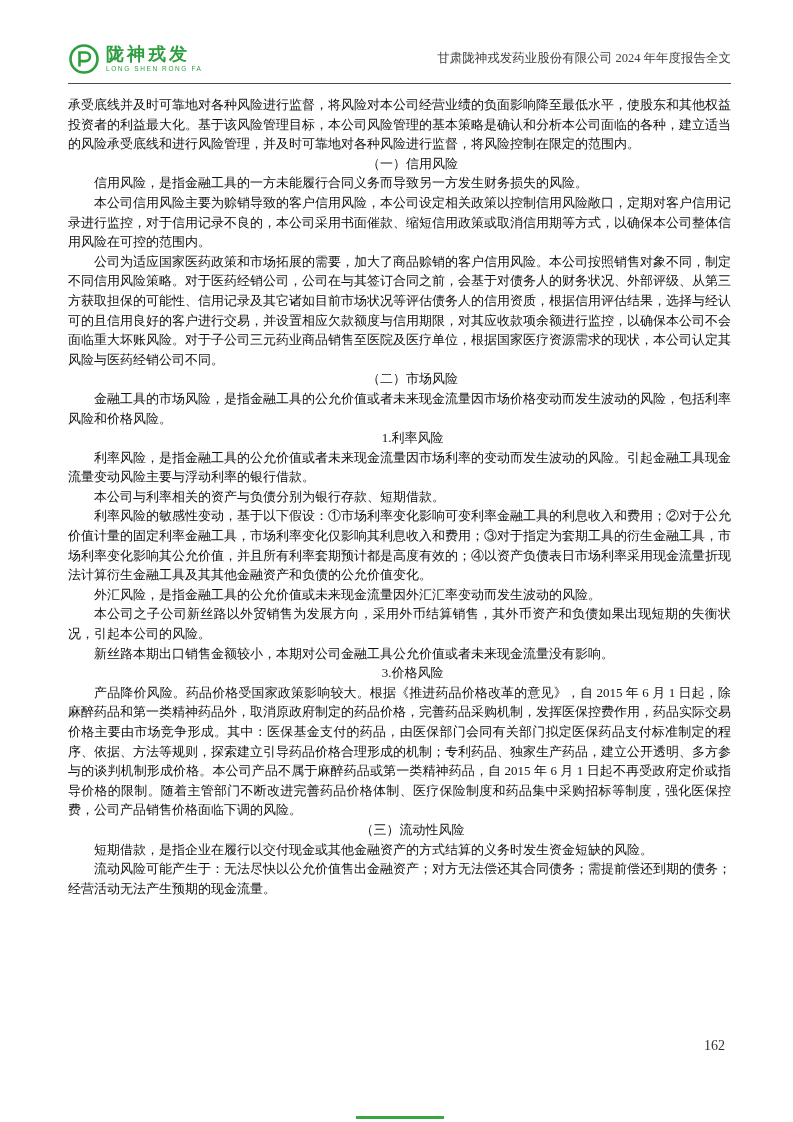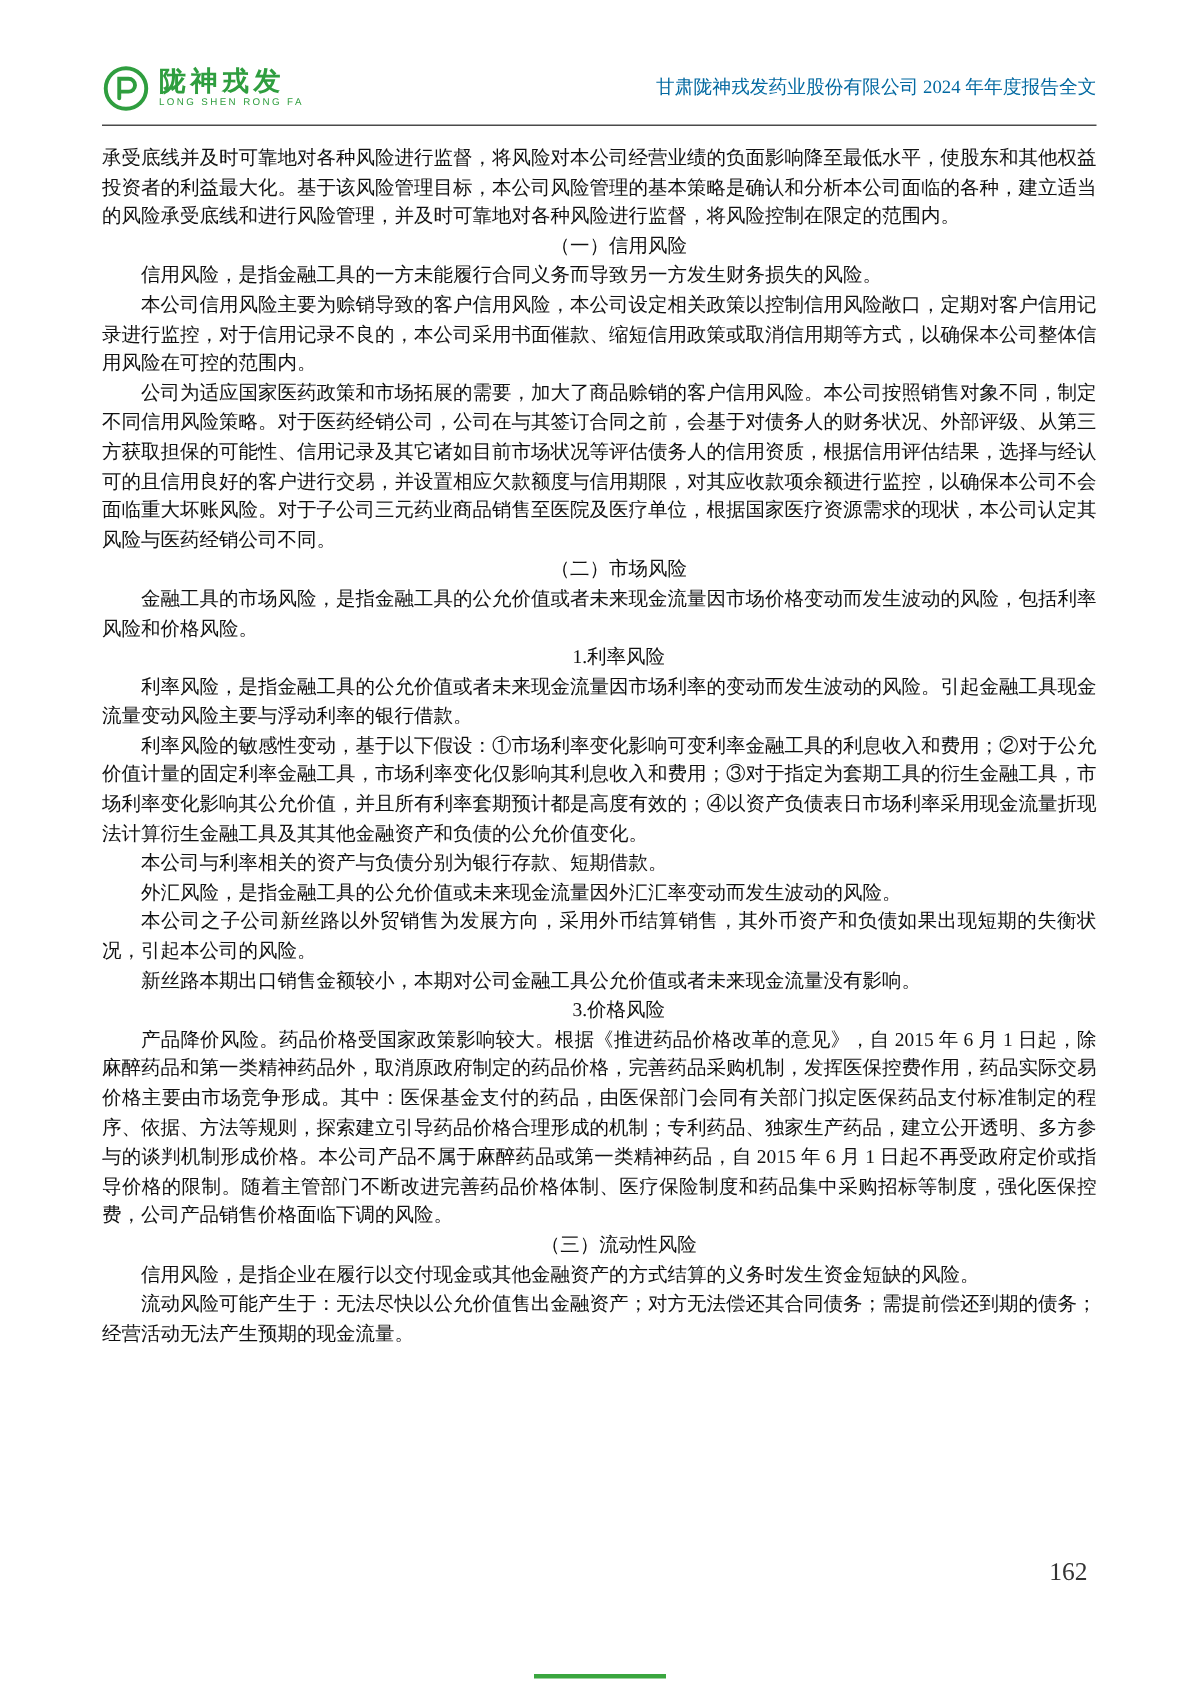--- a/index.html
+++ b/index.html
@@ -51,21 +51,21 @@
   }
   .logo-sub {
     color: #2f9e3f;
     font-size: 6.5px;
     letter-spacing: 1.6px;
     margin-top: 3px;
     font-family: "Liberation Sans", sans-serif;
   }
   .header-title {
     font-size: 12.5px;
-    color: #0369a1;
+    color: #404040;
     text-align: left;
     white-space: nowrap;
   }
   .doc-body {
     position: absolute;
     left: 65px;
     top: 93px;
     width: 663px;
     font-size: 13px;
     line-height: 19.6px;
@@ -80,21 +80,21 @@
   .para.plain { text-indent: 0; }
   .para.heading {
     font-weight: normal;
     text-align: center;
   }
   .para.subheading { text-align: center; }
   .page-number {
     position: absolute;
     top: 1036px;
     right: 65px;
-    font-size: 17px;
+    font-size: 14px;
     color: #333333;
   }
   .footer-accent-line {
     position: absolute;
     left: 353px;
     top: 1114px;
     width: 88px;
     height: 3px;
     background: #3aa63f;
   }
@@ -123,29 +123,29 @@
   <div class="doc-body">
       <p class="para plain">承受底线并及时可靠地对各种风险进行监督，将风险对本公司经营业绩的负面影响降至最低水平，使股东和其他权益投资者的利益最大化。基于该风险管理目标，本公司风险管理的基本策略是确认和分析本公司面临的各种，建立适当的风险承受底线和进行风险管理，并及时可靠地对各种风险进行监督，将风险控制在限定的范围内。</p>
       <p class="para heading">（一）信用风险</p>
       <p class="para body">信用风险，是指金融工具的一方未能履行合同义务而导致另一方发生财务损失的风险。</p>
       <p class="para body">本公司信用风险主要为赊销导致的客户信用风险，本公司设定相关政策以控制信用风险敞口，定期对客户信用记录进行监控，对于信用记录不良的，本公司采用书面催款、缩短信用政策或取消信用期等方式，以确保本公司整体信用风险在可控的范围内。</p>
       <p class="para body">公司为适应国家医药政策和市场拓展的需要，加大了商品赊销的客户信用风险。本公司按照销售对象不同，制定不同信用风险策略。对于医药经销公司，公司在与其签订合同之前，会基于对债务人的财务状况、外部评级、从第三方获取担保的可能性、信用记录及其它诸如目前市场状况等评估债务人的信用资质，根据信用评估结果，选择与经认可的且信用良好的客户进行交易，并设置相应欠款额度与信用期限，对其应收款项余额进行监控，以确保本公司不会面临重大坏账风险。对于子公司三元药业商品销售至医院及医疗单位，根据国家医疗资源需求的现状，本公司认定其风险与医药经销公司不同。</p>
       <p class="para heading">（二）市场风险</p>
       <p class="para body">金融工具的市场风险，是指金融工具的公允价值或者未来现金流量因市场价格变动而发生波动的风险，包括利率风险和价格风险。</p>
       <p class="para subheading">1.利率风险</p>
       <p class="para body">利率风险，是指金融工具的公允价值或者未来现金流量因市场利率的变动而发生波动的风险。引起金融工具现金流量变动风险主要与浮动利率的银行借款。</p>
+      <p class="para body">本公司与利率相关的资产与负债分别为银行存款、短期借款。</p>
       <p class="para body">利率风险的敏感性变动，基于以下假设：①市场利率变化影响可变利率金融工具的利息收入和费用；②对于公允价值计量的固定利率金融工具，市场利率变化仅影响其利息收入和费用；③对于指定为套期工具的衍生金融工具，市场利率变化影响其公允价值，并且所有利率套期预计都是高度有效的；④以资产负债表日市场利率采用现金流量折现法计算衍生金融工具及其其他金融资产和负债的公允价值变化。</p>
-      <p class="para body">本公司与利率相关的资产与负债分别为银行存款、短期借款。</p>
       <p class="para body">外汇风险，是指金融工具的公允价值或未来现金流量因外汇汇率变动而发生波动的风险。</p>
       <p class="para body">本公司之子公司新丝路以外贸销售为发展方向，采用外币结算销售，其外币资产和负债如果出现短期的失衡状况，引起本公司的风险。</p>
       <p class="para body">新丝路本期出口销售金额较小，本期对公司金融工具公允价值或者未来现金流量没有影响。</p>
       <p class="para subheading">3.价格风险</p>
       <p class="para body">产品降价风险。药品价格受国家政策影响较大。根据《推进药品价格改革的意见》，自 2015 年 6 月 1 日起，除麻醉药品和第一类精神药品外，取消原政府制定的药品价格，完善药品采购机制，发挥医保控费作用，药品实际交易价格主要由市场竞争形成。其中：医保基金支付的药品，由医保部门会同有关部门拟定医保药品支付标准制定的程序、依据、方法等规则，探索建立引导药品价格合理形成的机制；专利药品、独家生产药品，建立公开透明、多方参与的谈判机制形成价格。本公司产品不属于麻醉药品或第一类精神药品，自 2015 年 6 月 1 日起不再受政府定价或指导价格的限制。随着主管部门不断改进完善药品价格体制、医疗保险制度和药品集中采购招标等制度，强化医保控费，公司产品销售价格面临下调的风险。</p>
       <p class="para heading">（三）流动性风险</p>
-      <p class="para body">信用风险，是指企业在履行以交付现金或其他金融资产的方式结算的义务时发生资金短缺的风险。</p>
+      <p class="para body">短期借款，是指企业在履行以交付现金或其他金融资产的方式结算的义务时发生资金短缺的风险。</p>
       <p class="para body">流动风险可能产生于：无法尽快以公允价值售出金融资产；对方无法偿还其合同债务；需提前偿还到期的债务；经营活动无法产生预期的现金流量。</p>
     </div>
 
   <div class="page-number">162</div>
 
   <div class="footer-accent-line"></div>
 
 </div>
 
 </body></html>

